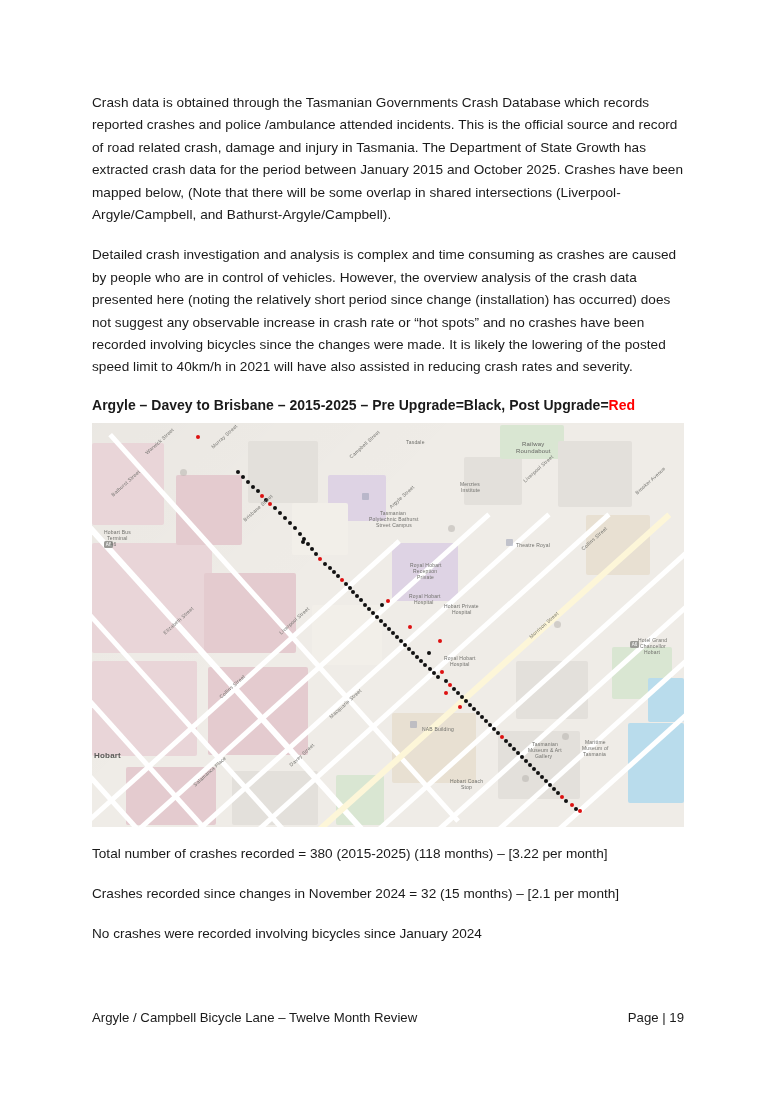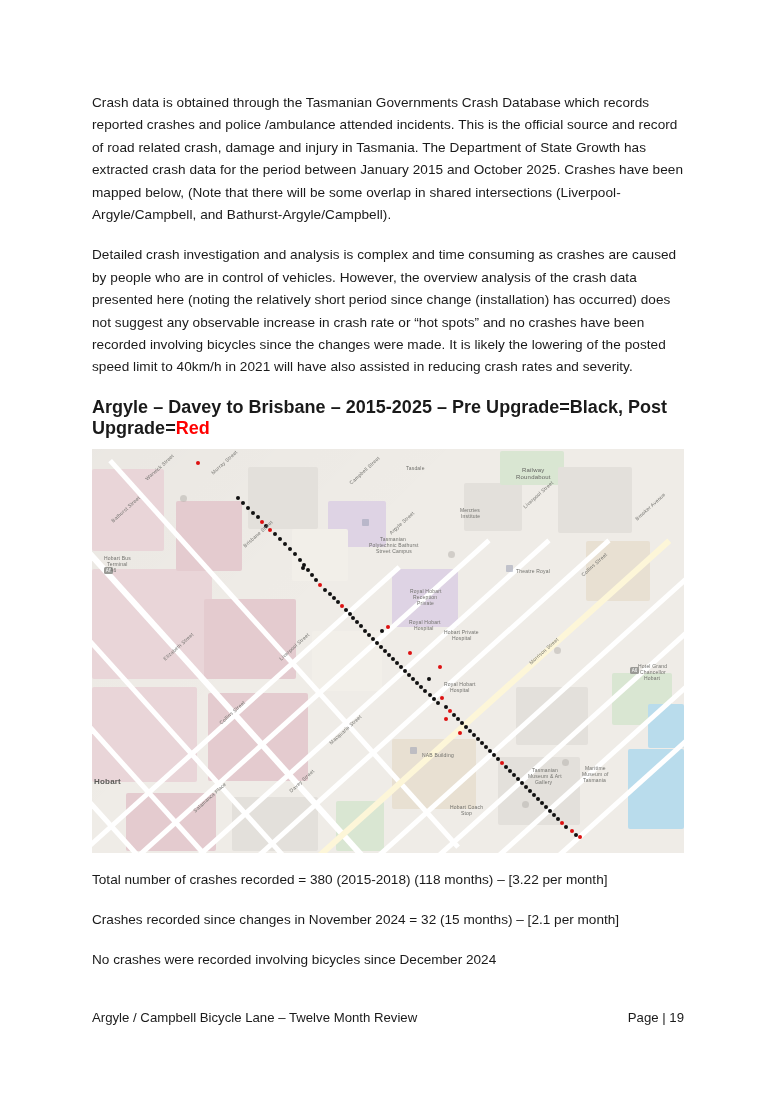--- a/index.html
+++ b/index.html
@@ -37,21 +37,21 @@
   }
   p.body-text {
     font-size: 13.6px;
     line-height: 22.4px;
     margin: 0 0 18px 0;
     color: #1a1a1a;
     text-align: left;
     letter-spacing: 0.05px;
   }
   .map-caption {
-    font-size: 18px;
+    font-size: 14px;
     font-weight: bold;
     margin: 4px 0 10px 0;
     letter-spacing: 0.02px;
   }
   .map-caption .red {
     color: #ff0000;
   }
   .map-figure {
     position: relative;
     width: 592px;
@@ -369,23 +369,23 @@
           <div class="maplabel rot" style="left: 186px; top: 208px; transform: rotate(-42deg);">Liverpool Street</div>
           <div class="maplabel rot" style="left: 126px; top: 272px; transform: rotate(-42deg);">Collins Street</div>
           <div class="maplabel rot" style="left: 236px; top: 292px; transform: rotate(-42deg);">Macquarie Street</div>
           <div class="maplabel rot" style="left: 196px; top: 340px; transform: rotate(-42deg);">Davey Street</div>
           <div class="maplabel rot" style="left: 100px; top: 360px; transform: rotate(-42deg);">Salamanca Place</div>
           <div class="maplabel rot" style="left: 436px; top: 212px; transform: rotate(-42deg);">Morrison Street</div>
         </div>
     </div>
 
     <div class="stats">
-      <p>Total number of crashes recorded = 380 (2015-2018) (118 months) – [3.22 per month]</p>
+      <p>Total number of crashes recorded = 380 (2015-2025) (118 months) – [3.22 per month]</p>
       <p>Crashes recorded since changes in November 2024 = 32 (15 months) – [2.1 per month]</p>
-      <p>No crashes were recorded involving bicycles since December 2024</p>
+      <p>No crashes were recorded involving bicycles since January 2024</p>
     </div>
   </div>
 
   <div class="footer">
     <span>Argyle / Campbell Bicycle Lane – Twelve Month Review</span>
     <span>Page | 19</span>
   </div>
 </div>
 
 </body></html>

